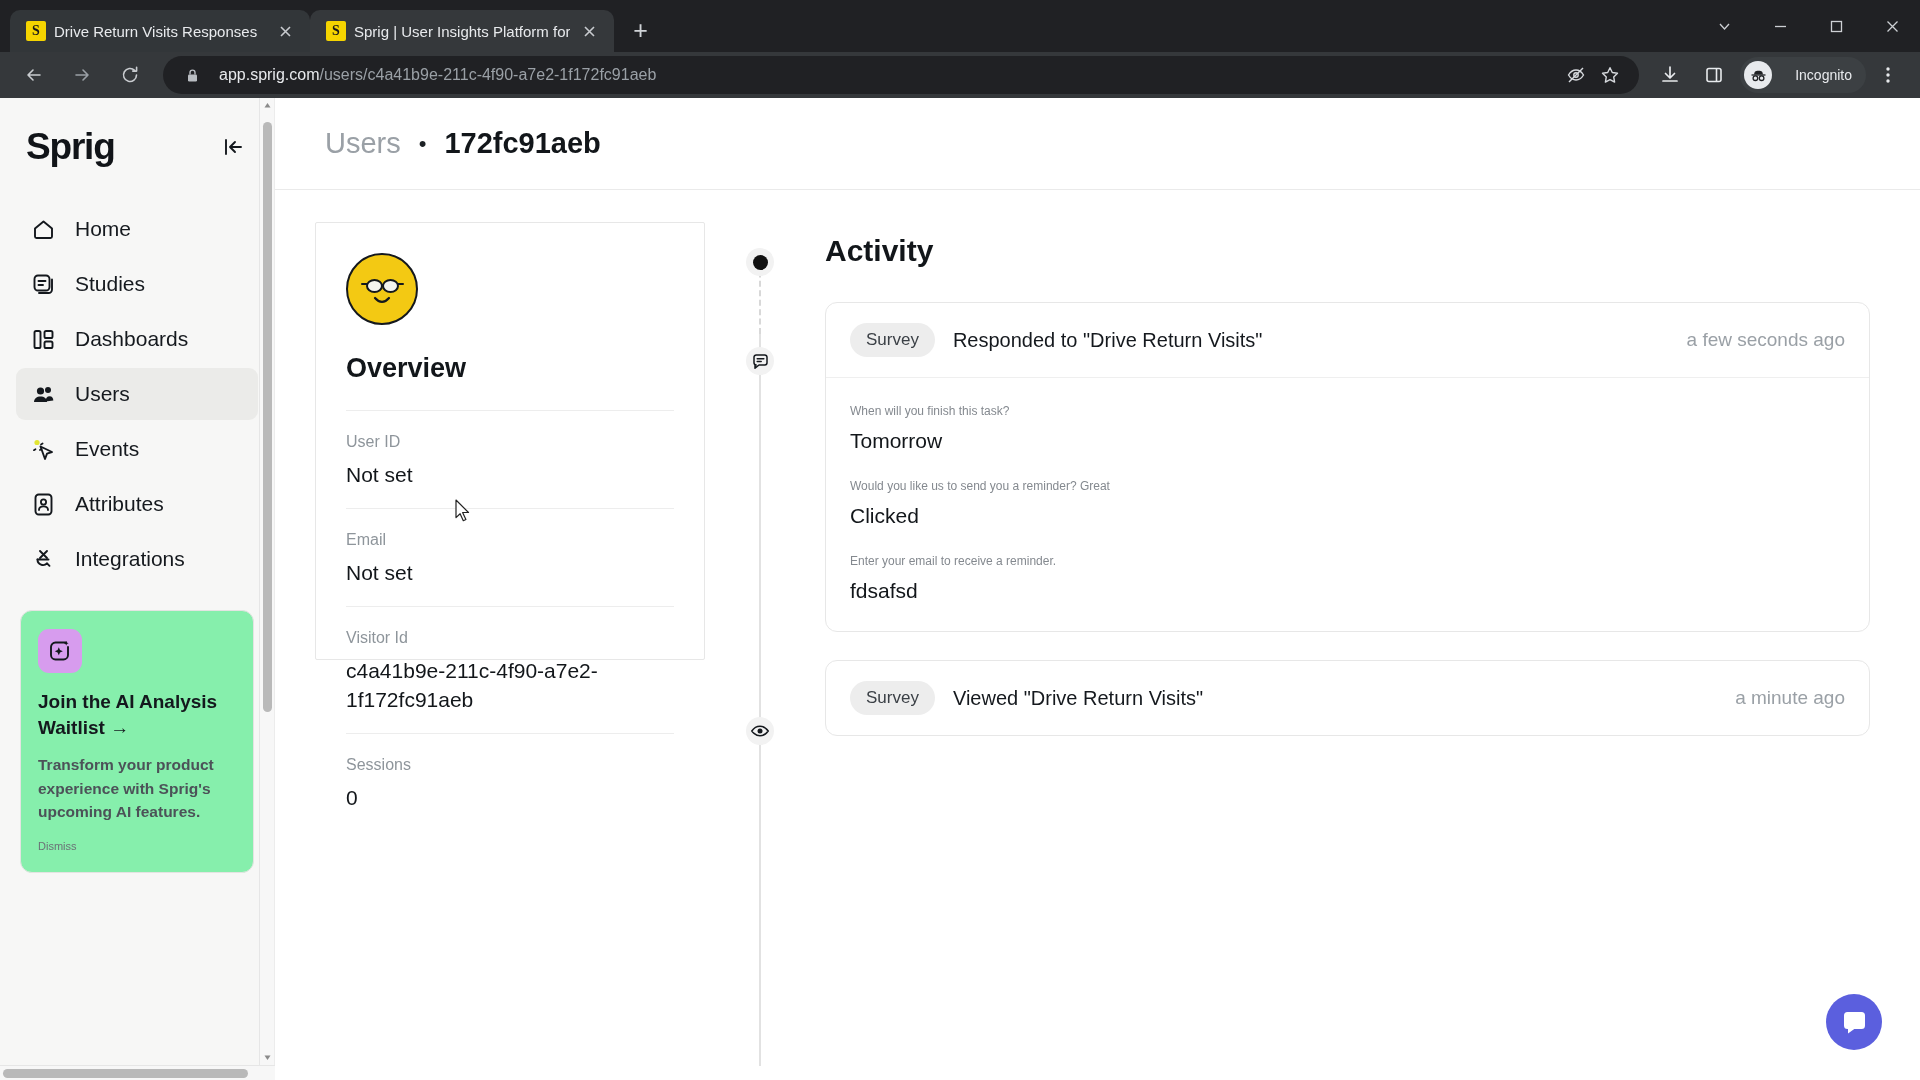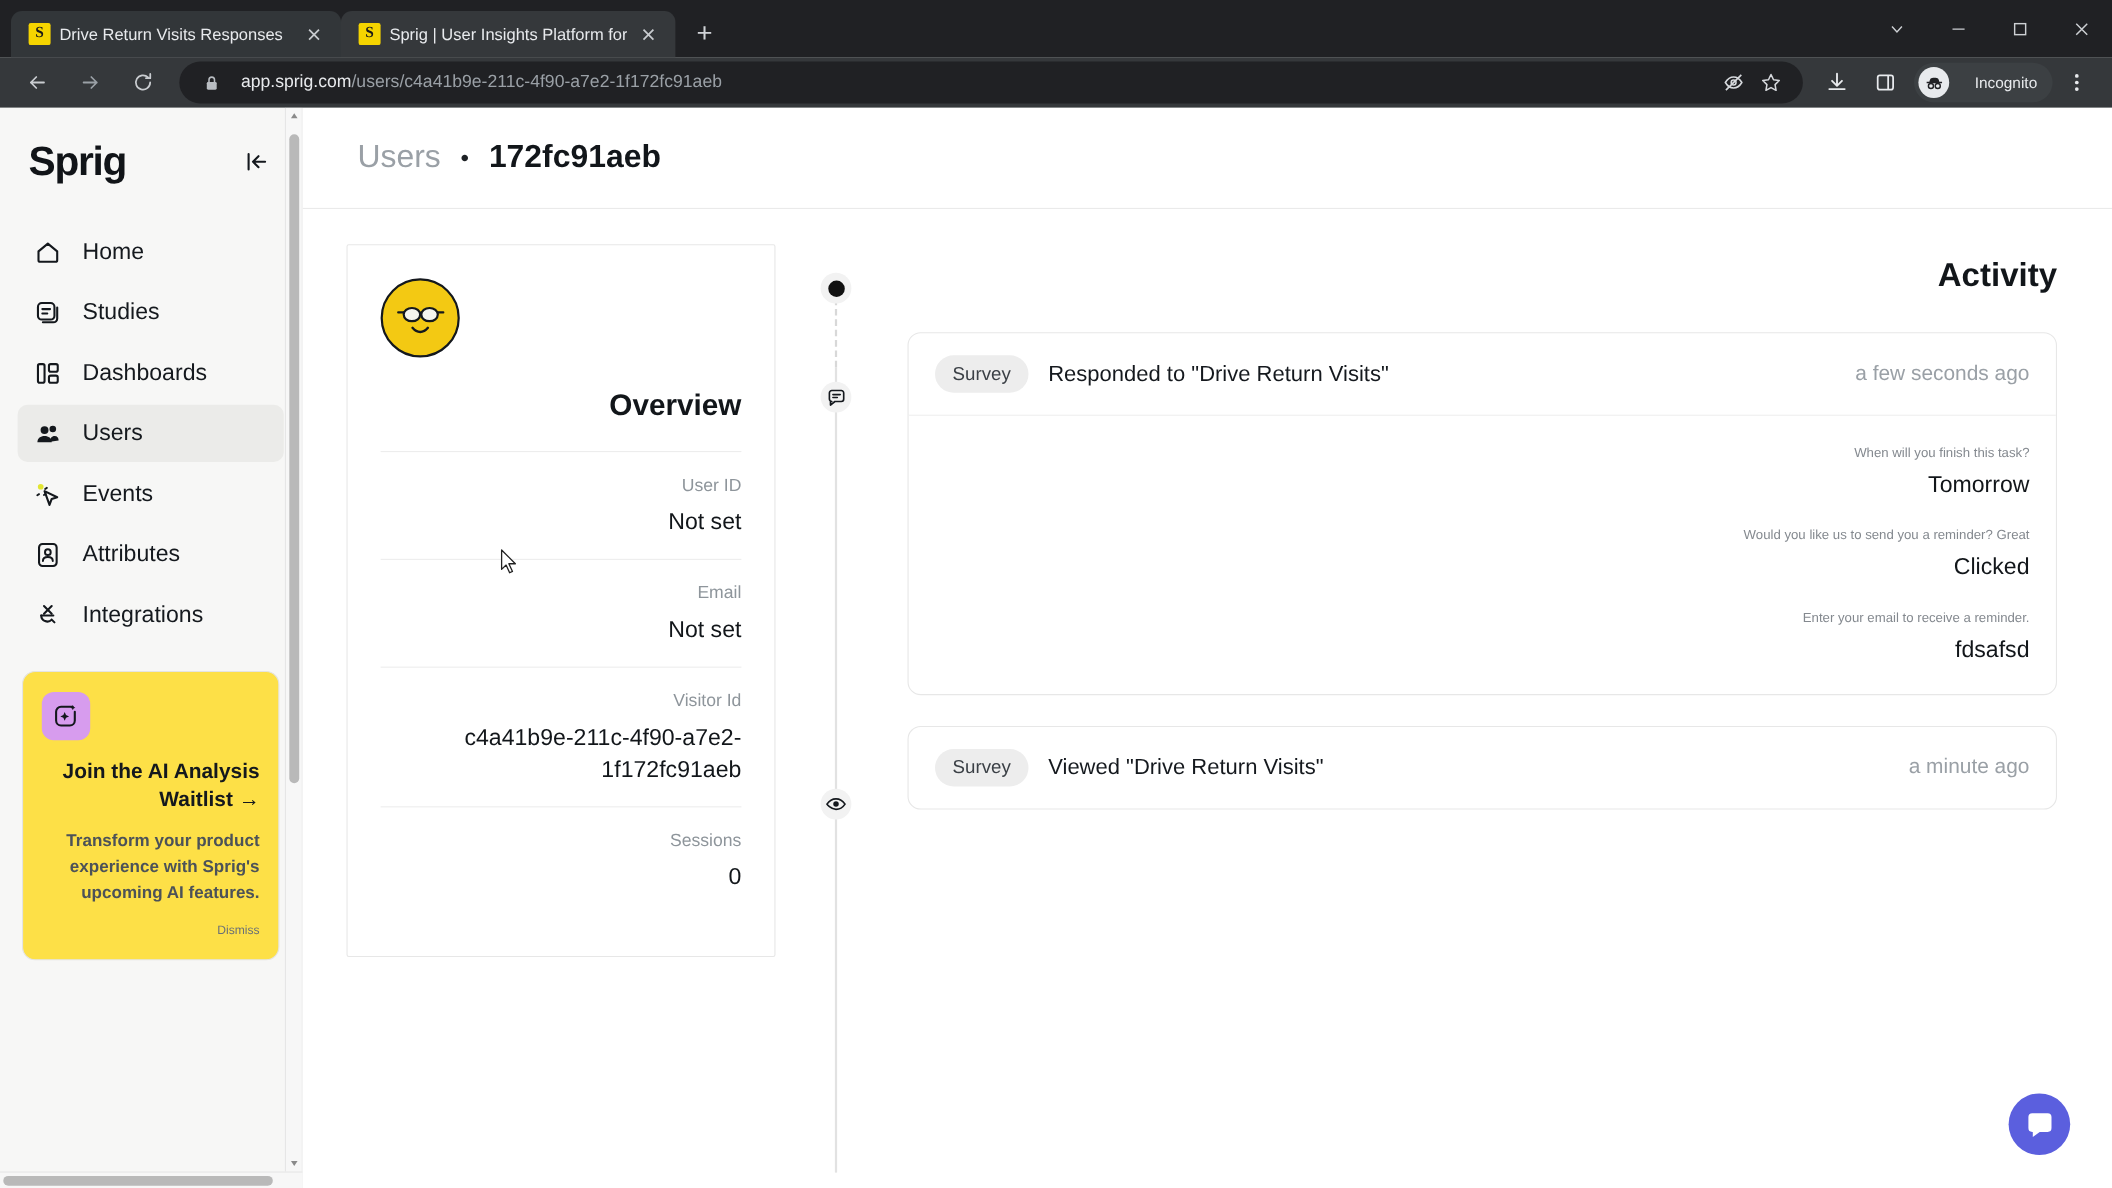--- a/index.html
+++ b/index.html
@@ -77,21 +77,21 @@
     display: flex; align-items: center; gap: 23px; height: 36px;
     padding: 0 14px 0 4px; border-radius: 18px; background: #3c4043; margin-left: 4px;
   }
   .incog-av {
     width: 28px; height: 28px; border-radius: 50%; background: #e8eaed;
     display: flex; align-items: center; justify-content: center;
   }
   .incog-label { color: #e8eaed; font-size: 14px; }
 
   
-  .viewport { flex: 1; display: flex; background: #fff; position: relative; overflow: hidden; text-align: right; }
+  .viewport { flex: 1; display: flex; background: #fff; position: relative; overflow: hidden; }
 
   
   .sidebar {
     width: 275px; background: #F7F7F6; flex: none;
     display: flex; flex-direction: column; position: relative;
     border-right: 1px solid #ececec;
   }
   .sb-top { display: flex; align-items: center; padding: 28px 26px 6px 26px; }
   .sprig-logo {
     font-family: "Liberation Sans", sans-serif;
@@ -102,21 +102,21 @@
   .nav { margin-top: 26px; }
   .nav-item {
     display: flex; align-items: center; gap: 18px;
     height: 52px; margin: 3px 16px; padding: 0 14px; border-radius: 9px;
     color: #15191e; font-size: 21px;
   }
   .nav-item.active { background: #EBEBE9; }
   .nav-icon { width: 27px; height: 27px; display: flex; align-items: center; justify-content: center; flex: none; }
 
   .promo {
-    margin: 22px 20px 0 20px; background: #fde047;
+    margin: 22px 20px 0 20px; background: #86efac;
     border: 1px solid #E4E4E2; border-radius: 12px; padding: 18px 17px 20px 17px;
   }
   .promo-icon {
     width: 44px; height: 44px; border-radius: 11px; background: #D79CEE;
     display: flex; align-items: center; justify-content: center; margin-bottom: 16px;
   }
   .promo-title { font-size: 19px; font-weight: 700; color: #14181d; line-height: 1.35; }
   .promo-body { font-size: 15.5px; color: #4c5258; line-height: 1.5; margin-top: 13px; font-weight: bold; }
   .promo-dismiss { font-size: 11px; color: #6b7176; margin-top: 17px; }
 
@@ -145,21 +145,21 @@
   .crumb { font-size: 29px; color: #9AA0A6; font-weight: 400; }
   .crumb-dot { margin: 0 18px; color: #1d2125; font-size: 22px; }
   .crumb-current { font-size: 29px; color: #12161a; font-weight: 700; }
 
   .content { flex: 1; display: flex; gap: 0; padding: 32px 50px 0 40px; overflow: hidden; }
 
   
   .ov-card {
     width: 390px; flex: none; background: #fff;
     border: 1px solid #E7E7E7; border-radius: 2px;
-    padding: 30px 30px 34px 30px; height: 648px;
+    padding: 30px 30px 34px 30px; height: 438px;
   }
   .avatar {
     width: 72px; height: 72px; border-radius: 50%;
     background: #F3C913; border: 2px solid #14181d;
     display: flex; align-items: center; justify-content: center; margin-bottom: 28px;
   }
   .ov-title { font-size: 27px; font-weight: 700; color: #12161a; }
   .ov-rule { border-top: 1px solid #EDEDED; margin: 26px 0 0 0; }
   .field { padding: 22px 0 18px 0; border-bottom: 1px solid #EDEDED; }
   .field:last-child { border-bottom: none; }

